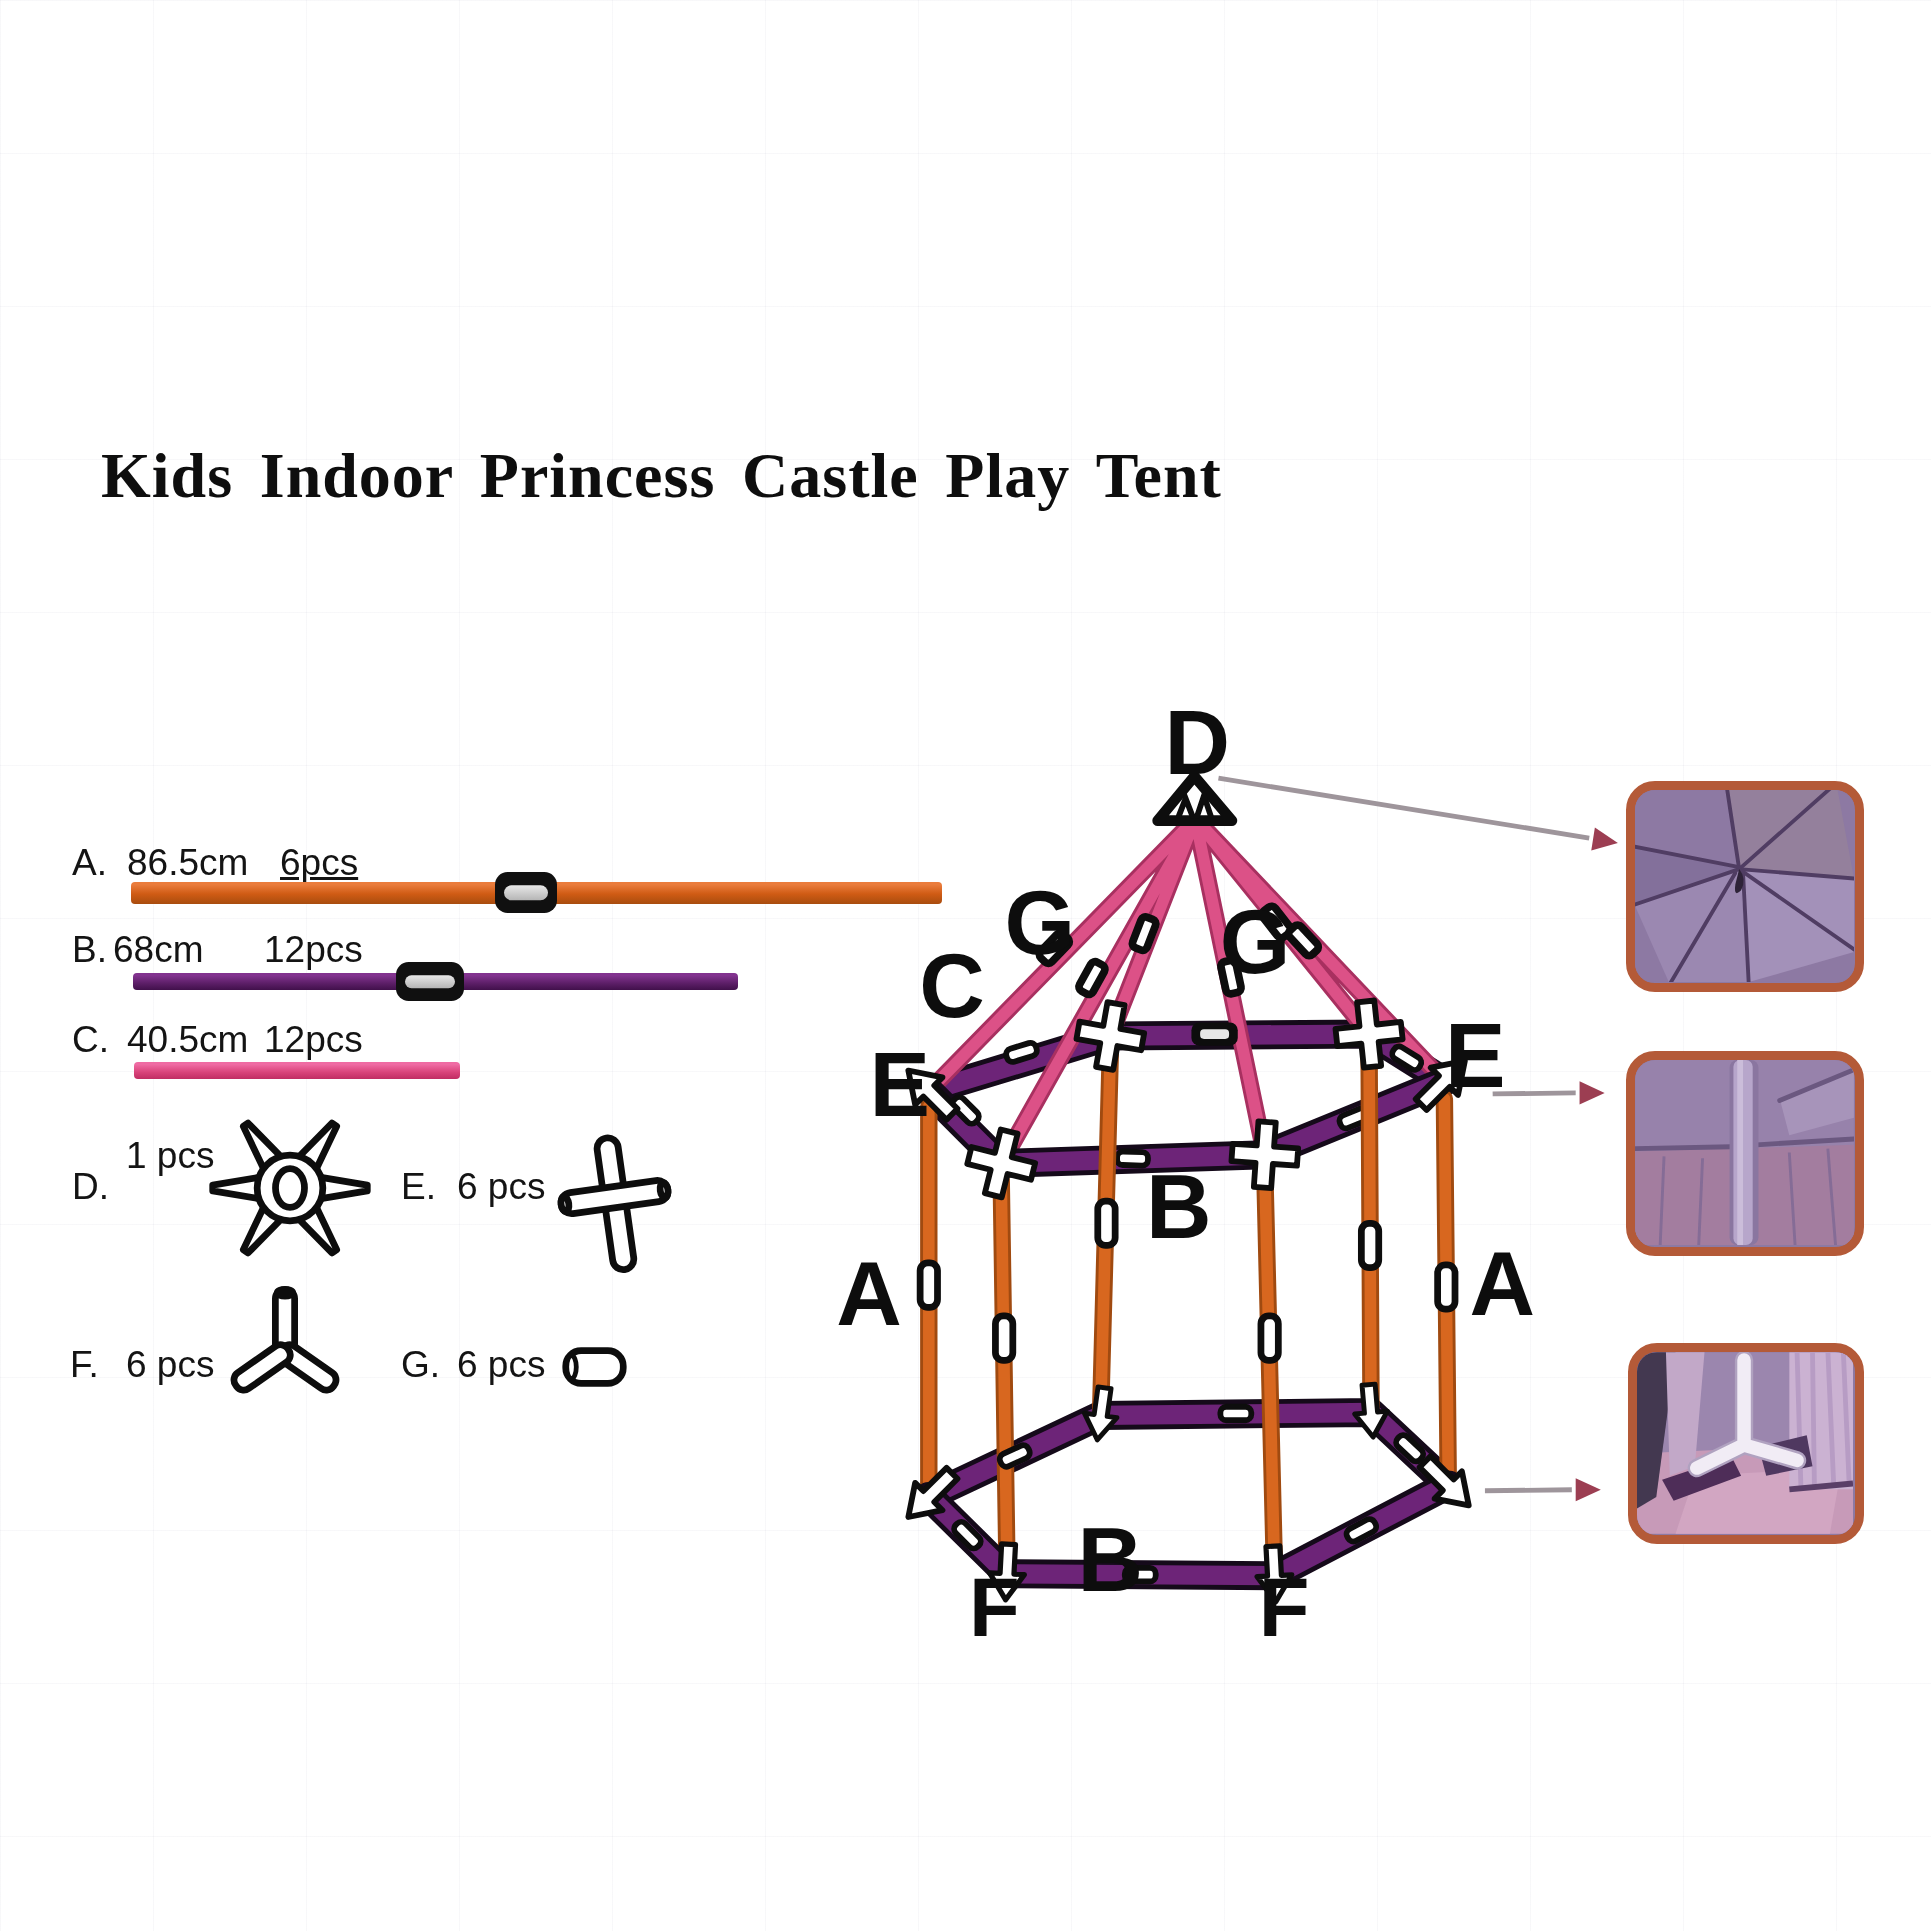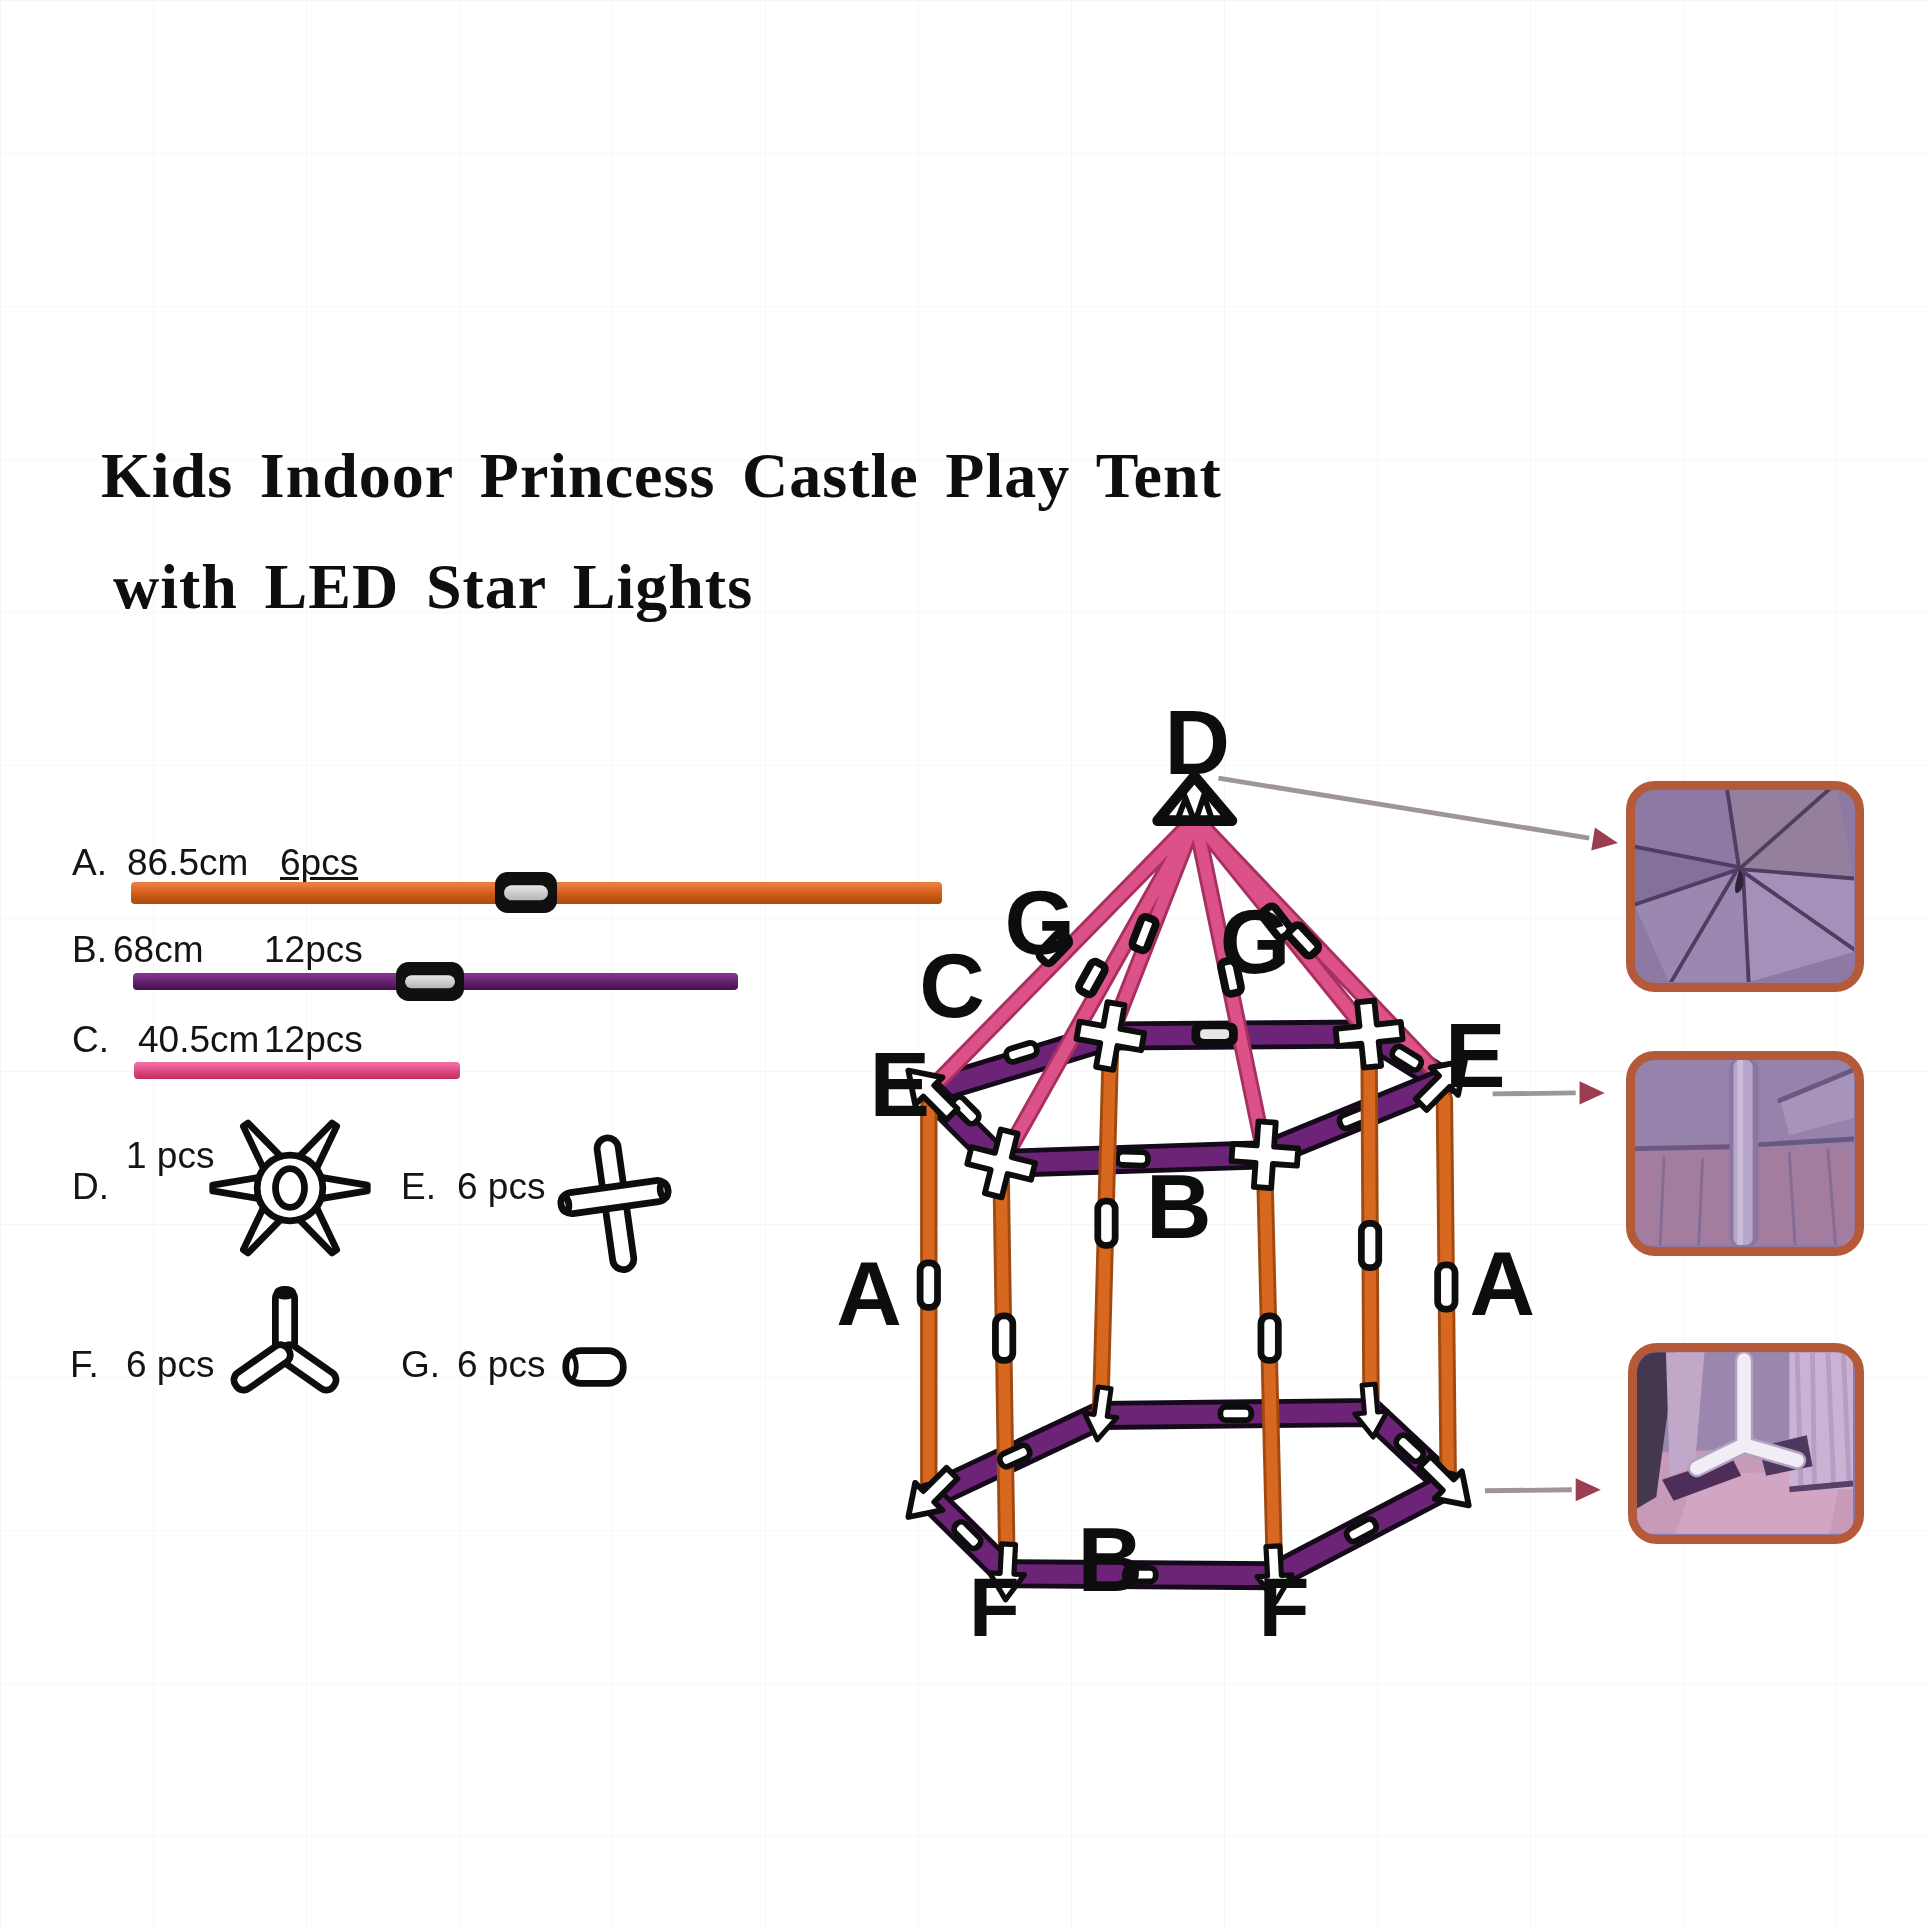--- a/index.html
+++ b/index.html
@@ -39,21 +39,20 @@
   }
   .photo svg{display:block;}
   .diagram-svg{position:absolute;left:0;top:0;}
 </style>
 </head>
 <body>
 
 <div class="page">
 
   <div class="title-line" style="left:101px;top:439px;">Kids Indoor Princess Castle Play Tent</div>
-  <div class="title-line" style="left:113px;top:550px;">with LED Star Lights</div>
 
   <div>
 
     <span class="plabel" style="left:72px;top:842px;">A.</span>
     <span class="plabel" style="left:127px;top:842px;text-align:center;">86.5cm</span>
     <span class="plabel" style="left:280px;top:842px;text-decoration:underline;">6pcs</span>
     <div class="bar bar-a">
       <div class="coupler" style="left:364px;top:-9.7px;width:62px;height:41px;">
         <div class="pill" style="width:44px;height:15.4px;"></div>
       </div>
@@ -62,21 +61,21 @@
     <span class="plabel" style="left:72px;top:929px;">B.</span>
     <span class="plabel" style="left:113px;top:929px;">68cm</span>
     <span class="plabel" style="left:264px;top:929px;">12pcs</span>
     <div class="bar bar-b">
       <div class="coupler" style="left:263px;top:-10.6px;width:68px;height:39px;">
         <div class="pill" style="width:50px;height:13.5px;"></div>
       </div>
     </div>
 
     <span class="plabel" style="left:72px;top:1019px;">C.</span>
-    <span class="plabel" style="left:138px;top:1019px;">40.5cm</span>
+    <span class="plabel" style="left:127px;top:1019px;">40.5cm</span>
     <span class="plabel" style="left:264px;top:1019px;">12pcs</span>
     <div class="bar bar-c"></div>
 
     <span class="plabel" style="left:72px;top:1166px;">D.</span>
     <span class="plabel" style="left:126px;top:1135px;">1 pcs</span>
     <svg class="abs" style="left:205px;top:1103px;" width="170" height="170" viewBox="-88 -88 176 176">
       <g fill="#ffffff" stroke="#0d0d0d" stroke-width="7" stroke-linejoin="round">
         <g transform="rotate(0)">
             <polygon points="26,-12 80,-3 80,3 26,12"></polygon>
           </g>

